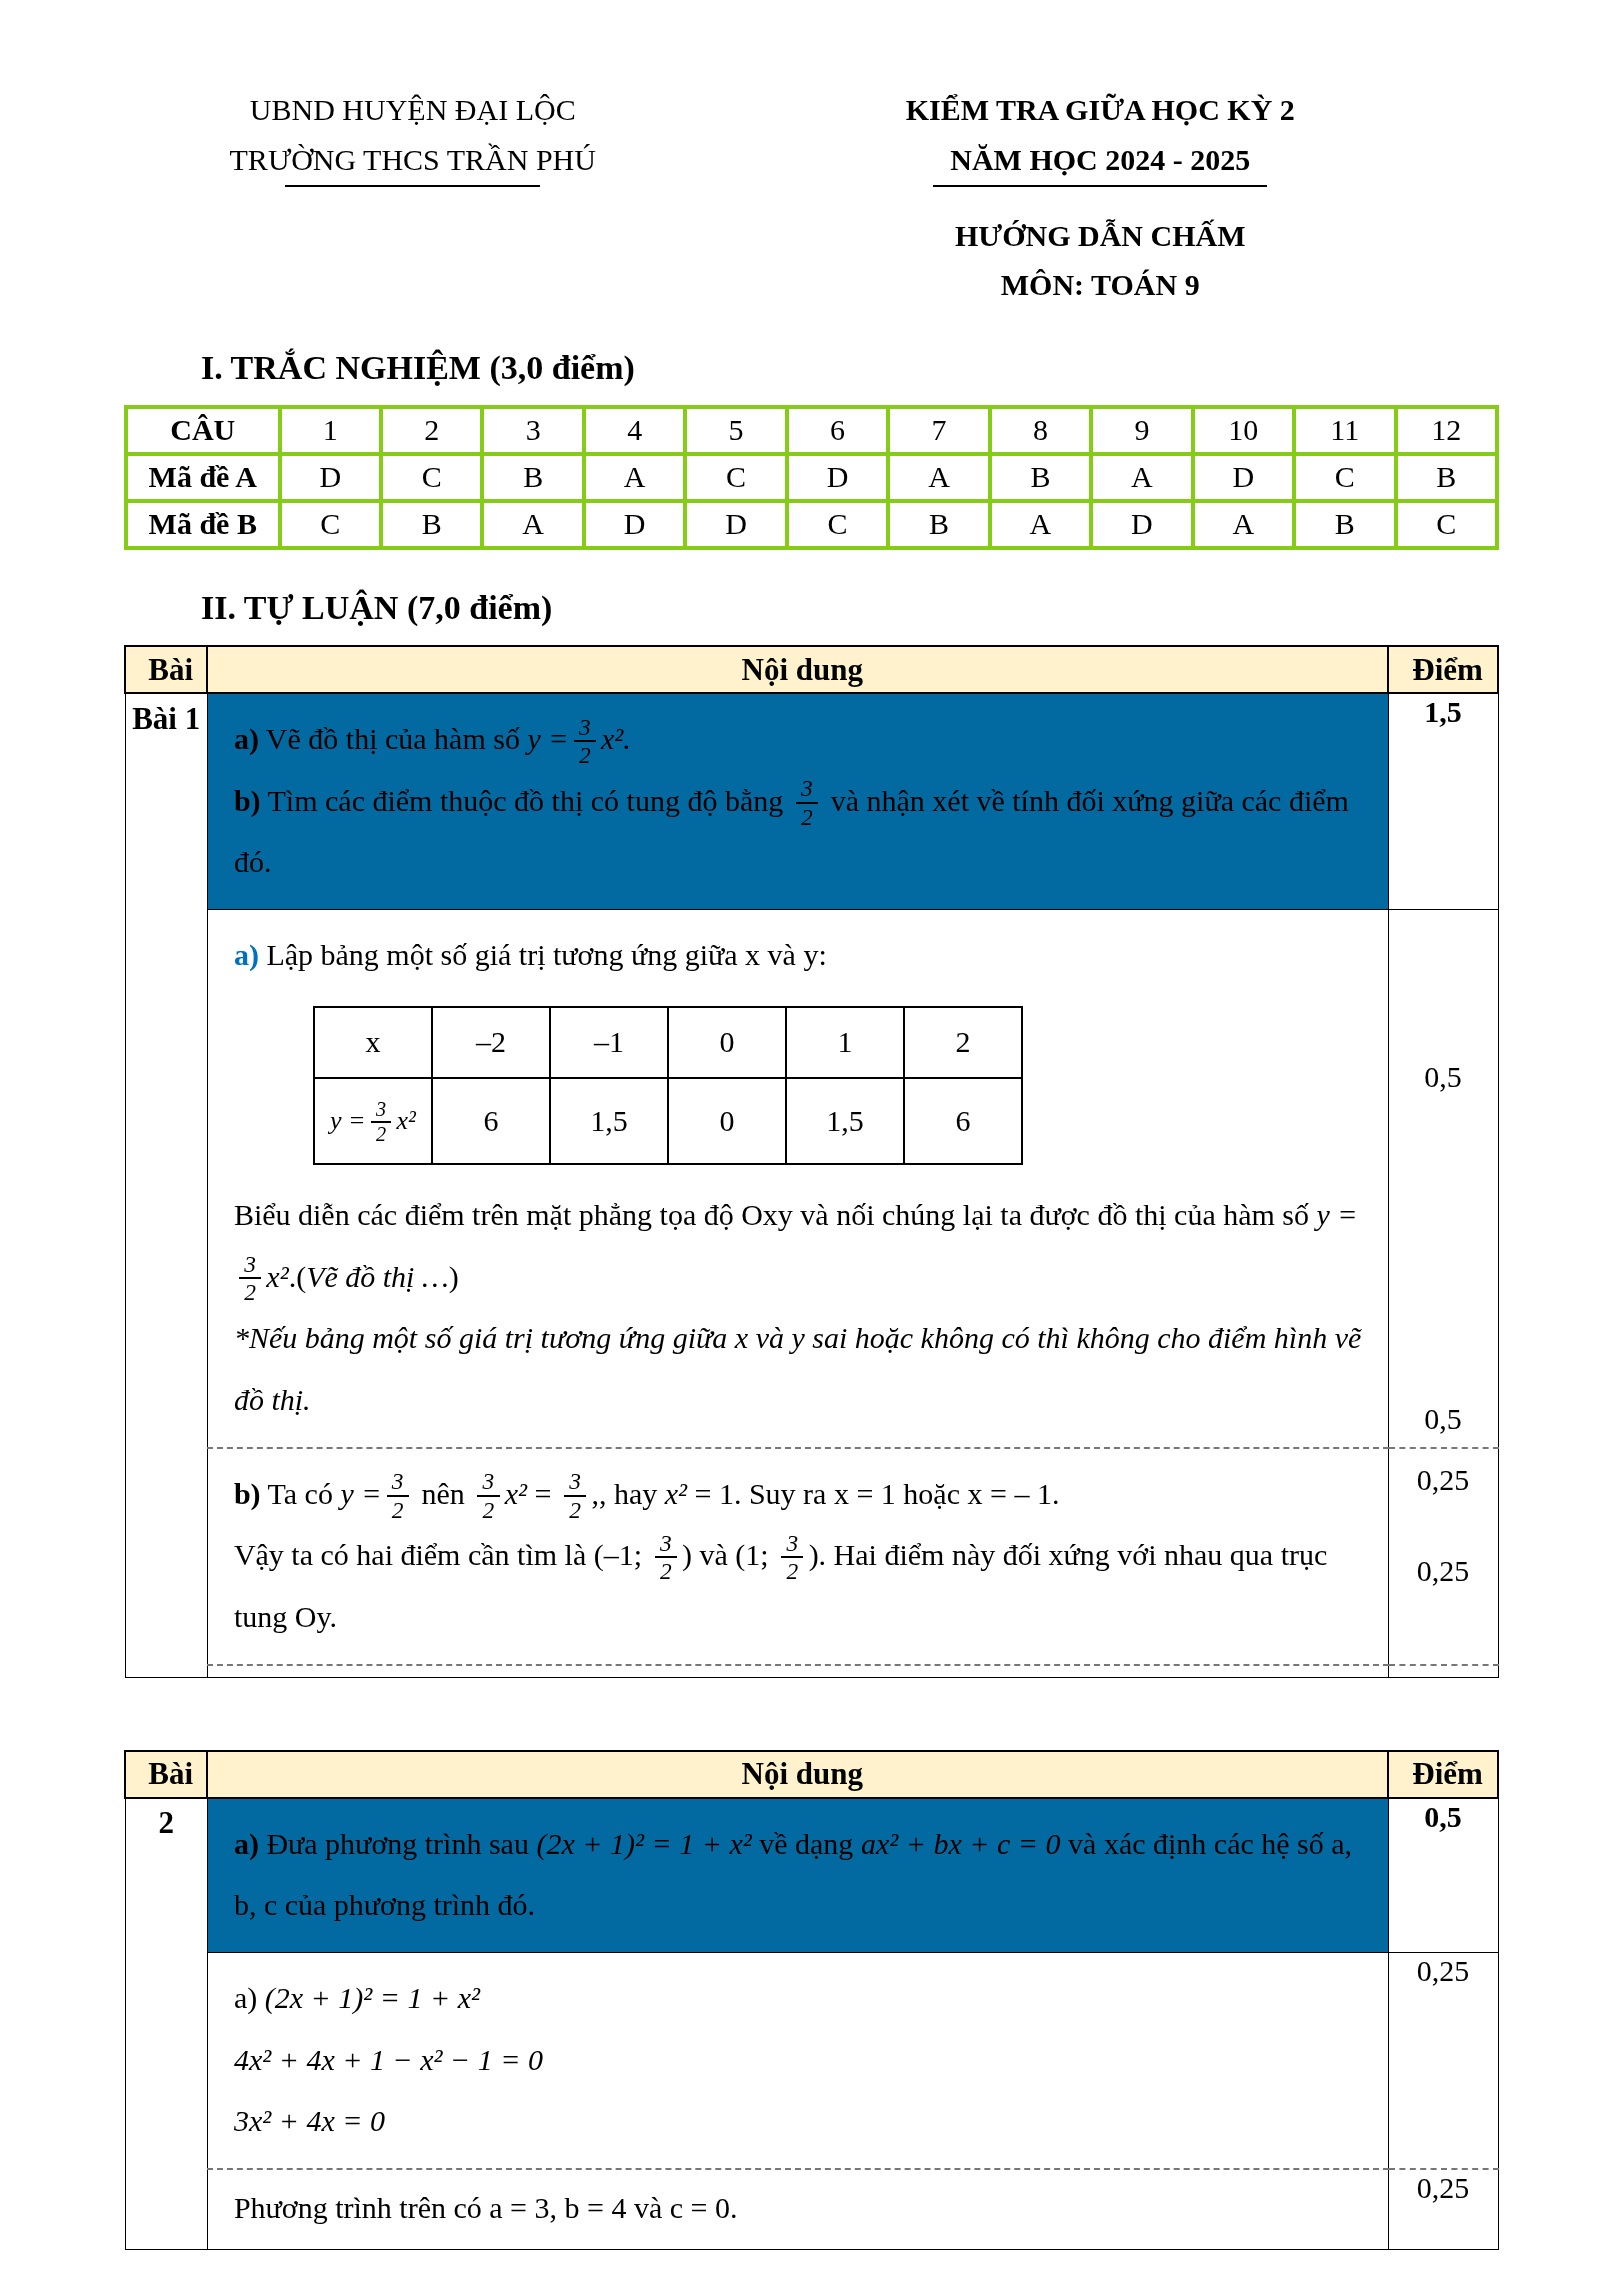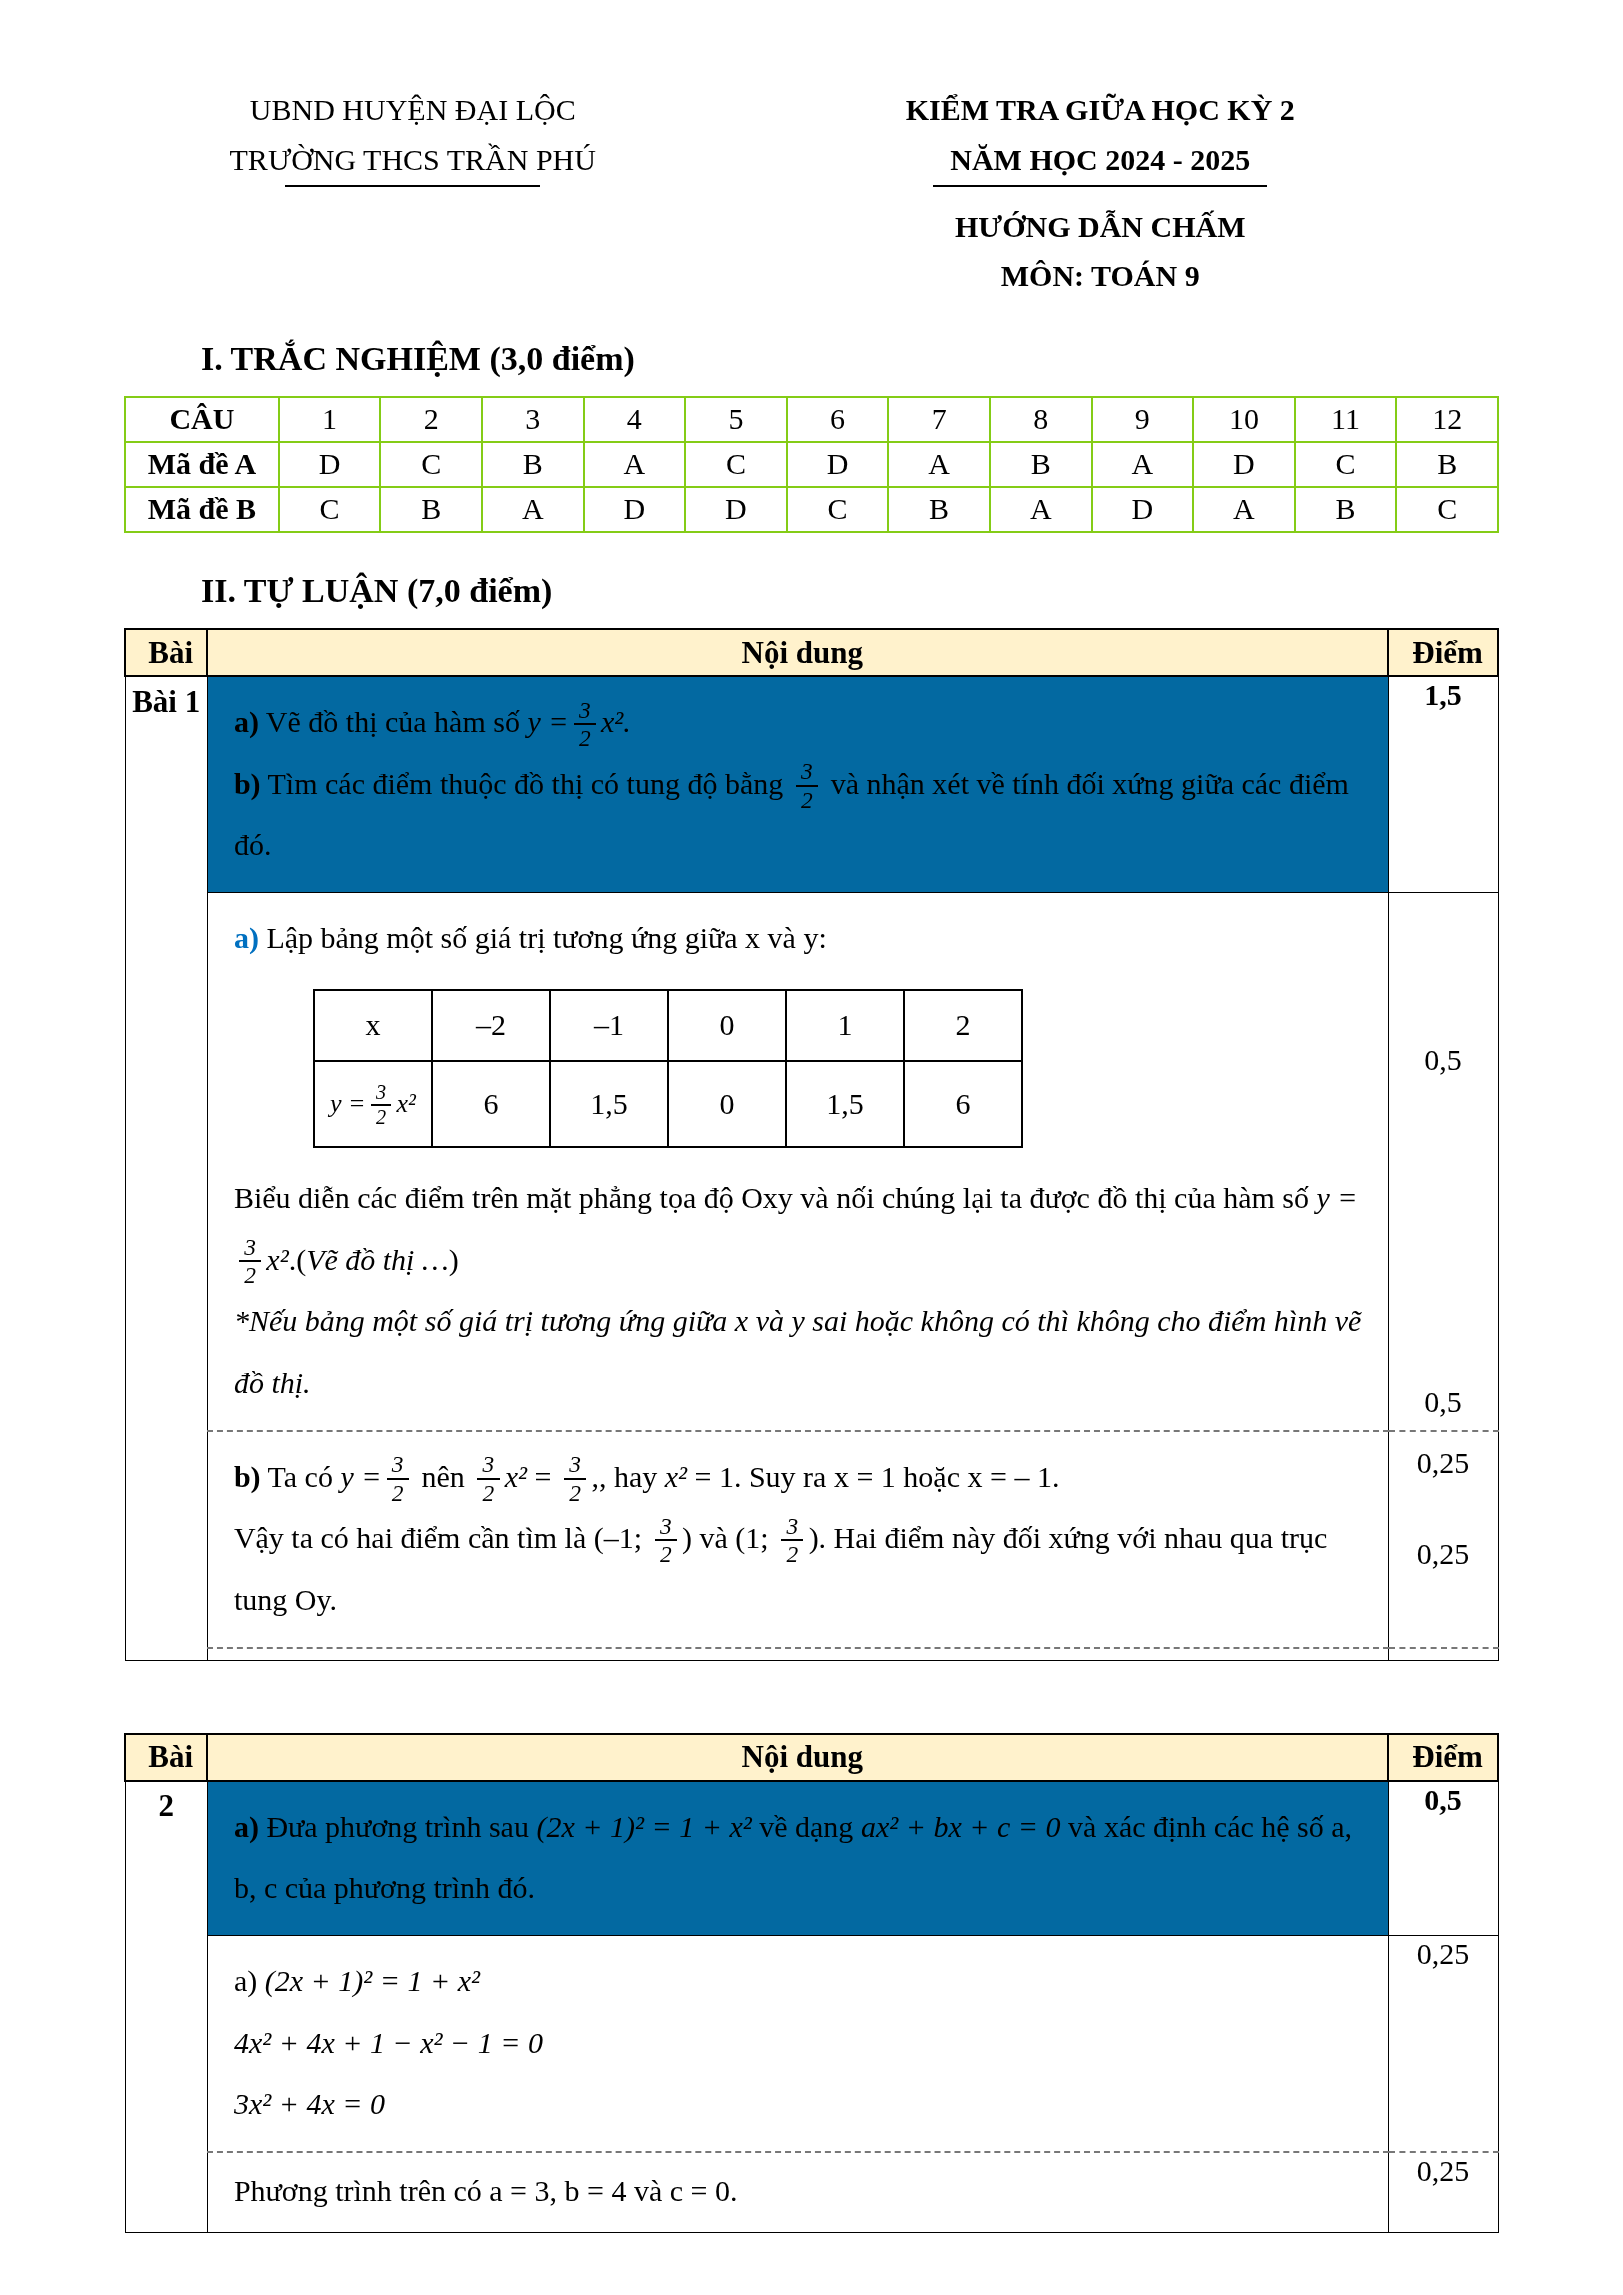--- a/index.html
+++ b/index.html
@@ -11,30 +11,30 @@
   }
   .page{padding:85px 124px 0 124px;}
 
   
   .doc-header{display:flex;align-items:flex-start;}
   .dh-left{flex:0 0 42%;text-align:center;line-height:1.65;}
   .dh-right{flex:1;text-align:center;line-height:1.65;font-weight:bold;}
   .uline{border-bottom:2px solid #000;height:0.7px;margin:0 auto;}
   .uline-left{width:255px;}
   .uline-right{width:334px;}
-  .dh-gap{margin-top:15px;}
+  .dh-gap{margin-top:24px;}
 
   
   .sec-title{font-weight:bold;font-size:34px;margin:39px 0 18.3px 77px;}
 
   
   table{border-collapse:collapse;width:100%;table-layout:fixed;}
 
   
-  .mc-table td{border:2px solid #84cc16;height:43px;text-align:center;vertical-align:middle;padding:0 2.6px;}
+  .mc-table td{border:4px solid #84cc16;height:43px;text-align:center;vertical-align:middle;padding:0 2.6px;}
   .mc-table .lbl{font-weight:bold;}
 
   
   .main-table{margin-bottom:0;}
   .main-table th{
     border:2px solid #000;background:#FFF2CC;font-weight:bold;
     height:43px;font-size:31px;text-align:center;vertical-align:middle;padding-left:10px;
   }
   .main-table td{border:1.3px solid #000;vertical-align:top;}
   .bai-cell{text-align:center;font-weight:bold;padding-top:6.5px;font-size:31px;}

